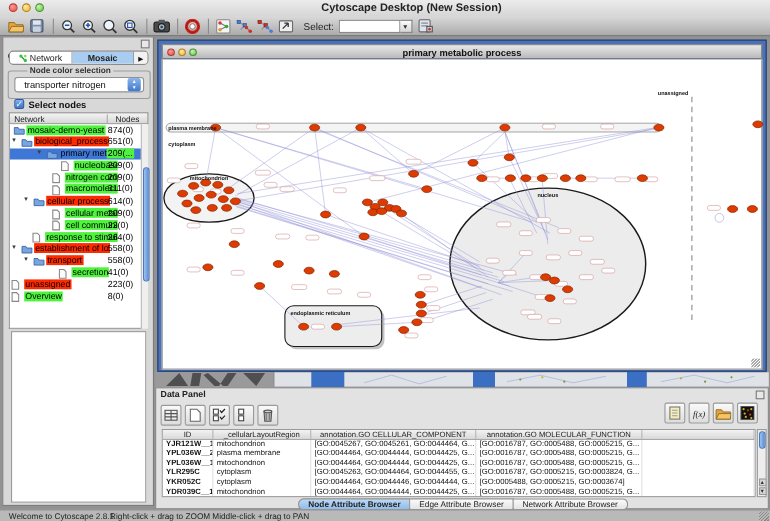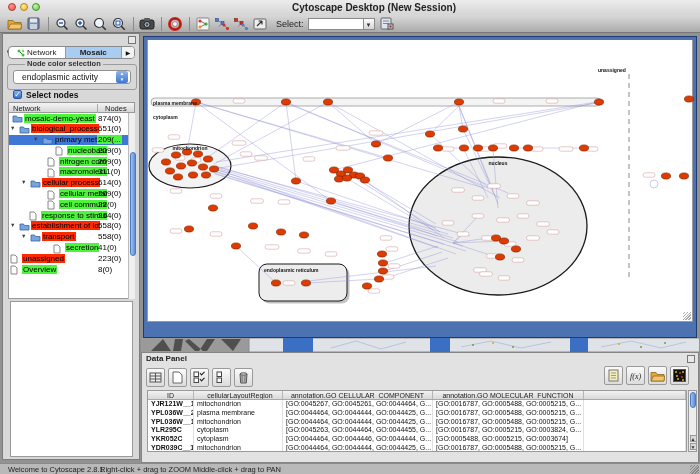--- a/index.html
+++ b/index.html
@@ -255,21 +255,21 @@
     <div class="cptab sel">
         <span>Mosaic</span>
       </div>
     <div id="cp-tab-more">
         <span>▶</span>
       </div>
   </div>
 
   <div class="abs" id="ncs-box"></div>
   <div class="abs" id="ncs-label">Node color selection</div>
-  <div class="abs" id="ncs-combo">endoplasmic activity</div>
+  <div class="abs" id="ncs-combo">transporter nitrogen</div>
   <div class="abs" id="ncs-stepper">▲<br>▼</div>
 
   <div class="abs" id="cb-row">
     <span id="cb-box">✓</span>
     <span id="cb-label">Select nodes</span>
   </div>
 
   <div class="abs" id="tree-hdr">
     <div class="h1">Network</div>
     <div class="h2">Nodes</div>
@@ -387,20 +387,26 @@
       </div>
     </div>
   <div class="abs" id="tree-scroll">
       <div class="abs" id="tree-thumb"></div>
     </div>
 
   <div class="abs" id="birdseye"></div>
 </div>
 
 <div class="abs" id="netwin">
+  <div id="netwin-title">
+    <div class="abs tl2 tl red" style="left:4px"></div>
+    <div class="abs tl2 tl yel" style="left:14px"></div>
+    <div class="abs tl2 tl grn" style="left:24px"></div>
+    <div class="abs" id="netwin-name">primary metabolic process</div>
+  </div>
   <div id="canvas">
     <svg id="graph-svg" width="546" height="280" viewBox="0 0 546 280">
         <rect x="3" y="58" width="450" height="8" rx="4" fill="#f4f4f4" stroke="#8a8a8a" stroke-width="0.7"></rect>
         <ellipse cx="42" cy="126" rx="41" ry="22" fill="#f3f3f3" stroke="#1a1a1a" stroke-width="1.2"></ellipse>
         <ellipse cx="350" cy="186" rx="89" ry="69" fill="#ececec" stroke="#1a1a1a" stroke-width="1.3"></ellipse>
         <rect x="113.5" y="226.5" width="88" height="37" rx="8" fill="#777" opacity="0.45"></rect>
         <rect x="111" y="224" width="88" height="37" rx="8" fill="#ededed" stroke="#1a1a1a" stroke-width="1"></rect>
         <line x1="481" y1="34" x2="481" y2="238" stroke="#8a8a8a" stroke-width="1" stroke-dasharray="5,4"></line>
         <line x1="68" y1="126" x2="300" y2="194" stroke="#9191d8" stroke-width="0.8" opacity="0.5"></line>
         <line x1="68" y1="128" x2="305" y2="198" stroke="#9191d8" stroke-width="0.8" opacity="0.5"></line>
@@ -726,20 +732,25 @@
         <div style="width: 151px;">[GO:0016787, GO:0005488, GO:0005215, G...</div>
         <div style="width: 102px;"></div>
       </div>
     </div>
   <div class="abs" id="dp-scroll">
     <div class="abs" id="dp-thumb"></div>
     <div class="abs scr-btn" style="top:44px">▲</div>
     <div class="abs scr-btn" style="top:52px">▼</div>
   </div>
 
+  <div class="abs" id="dp-tabs">
+      <div class="dptab sel">Node Attribute Browser</div>
+      <div class="dptab">Edge Attribute Browser</div>
+      <div class="dptab">Network Attribute Browser</div>
+    </div>
 </div>
 
 <div class="abs" id="status">
   <span class="st" id="st1">Welcome to Cytoscape 2.8.1</span>
   <span class="st" id="st2">Right-click + drag to ZOOM</span>
   <span class="st" id="st3">Middle-click + drag to PAN</span>
   <div class="abs" id="app-grip"></div>
 </div>
 
 </body></html>

